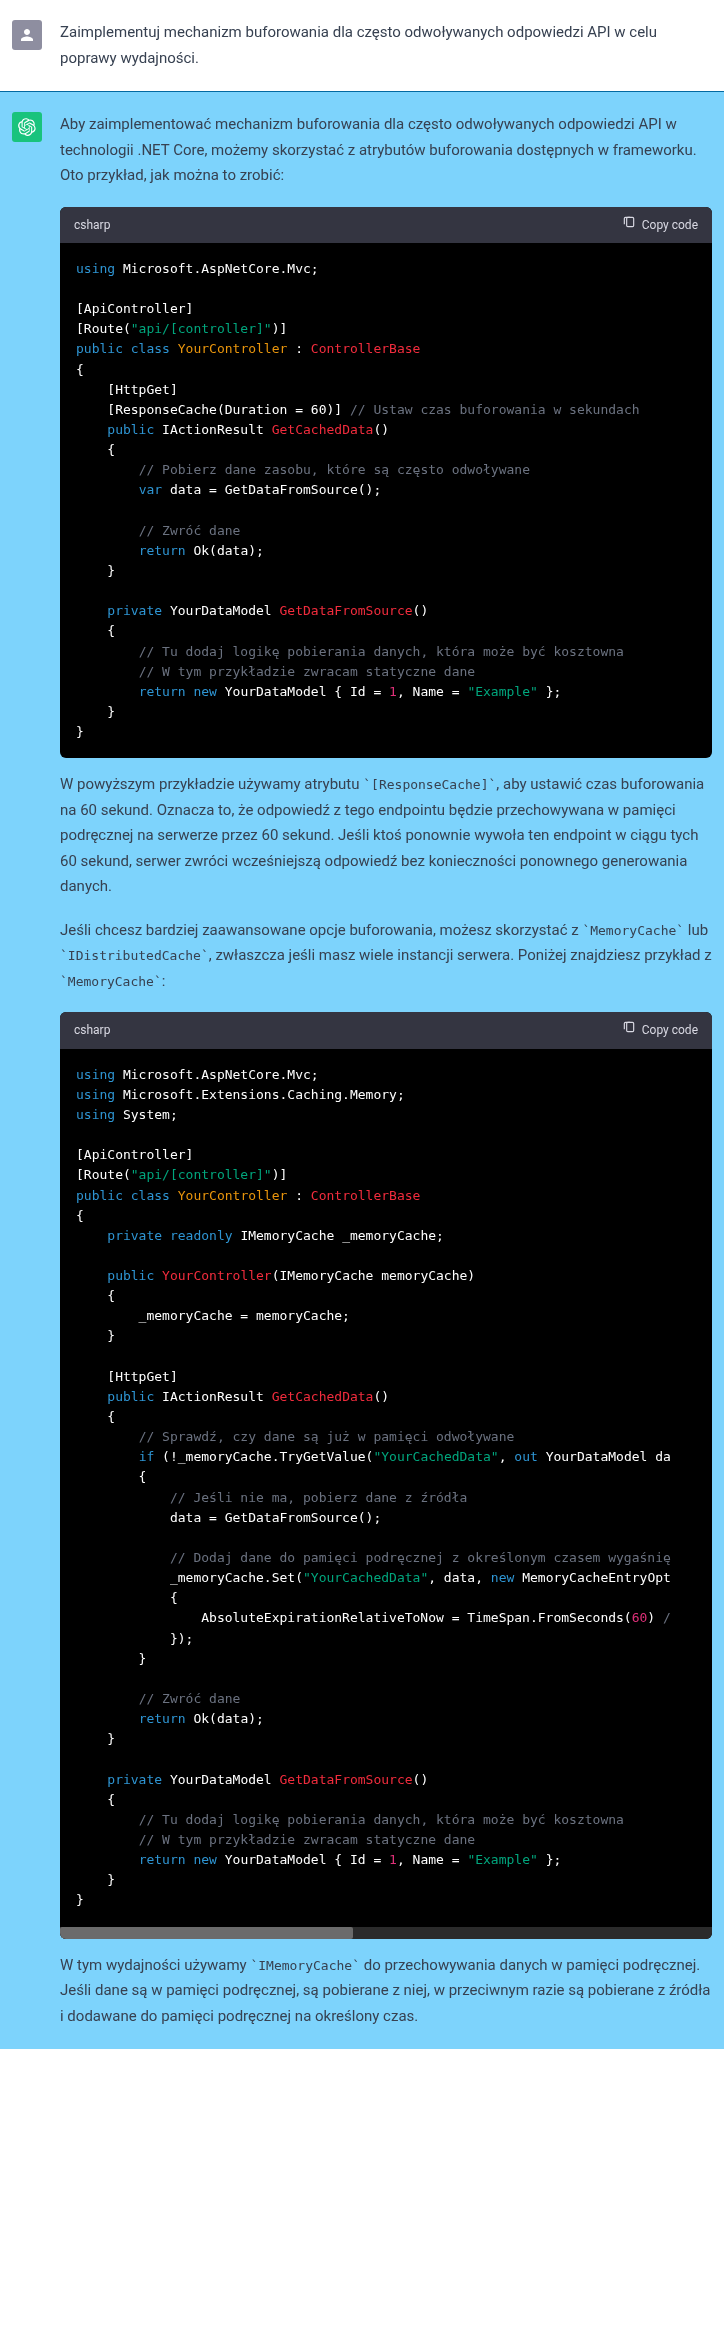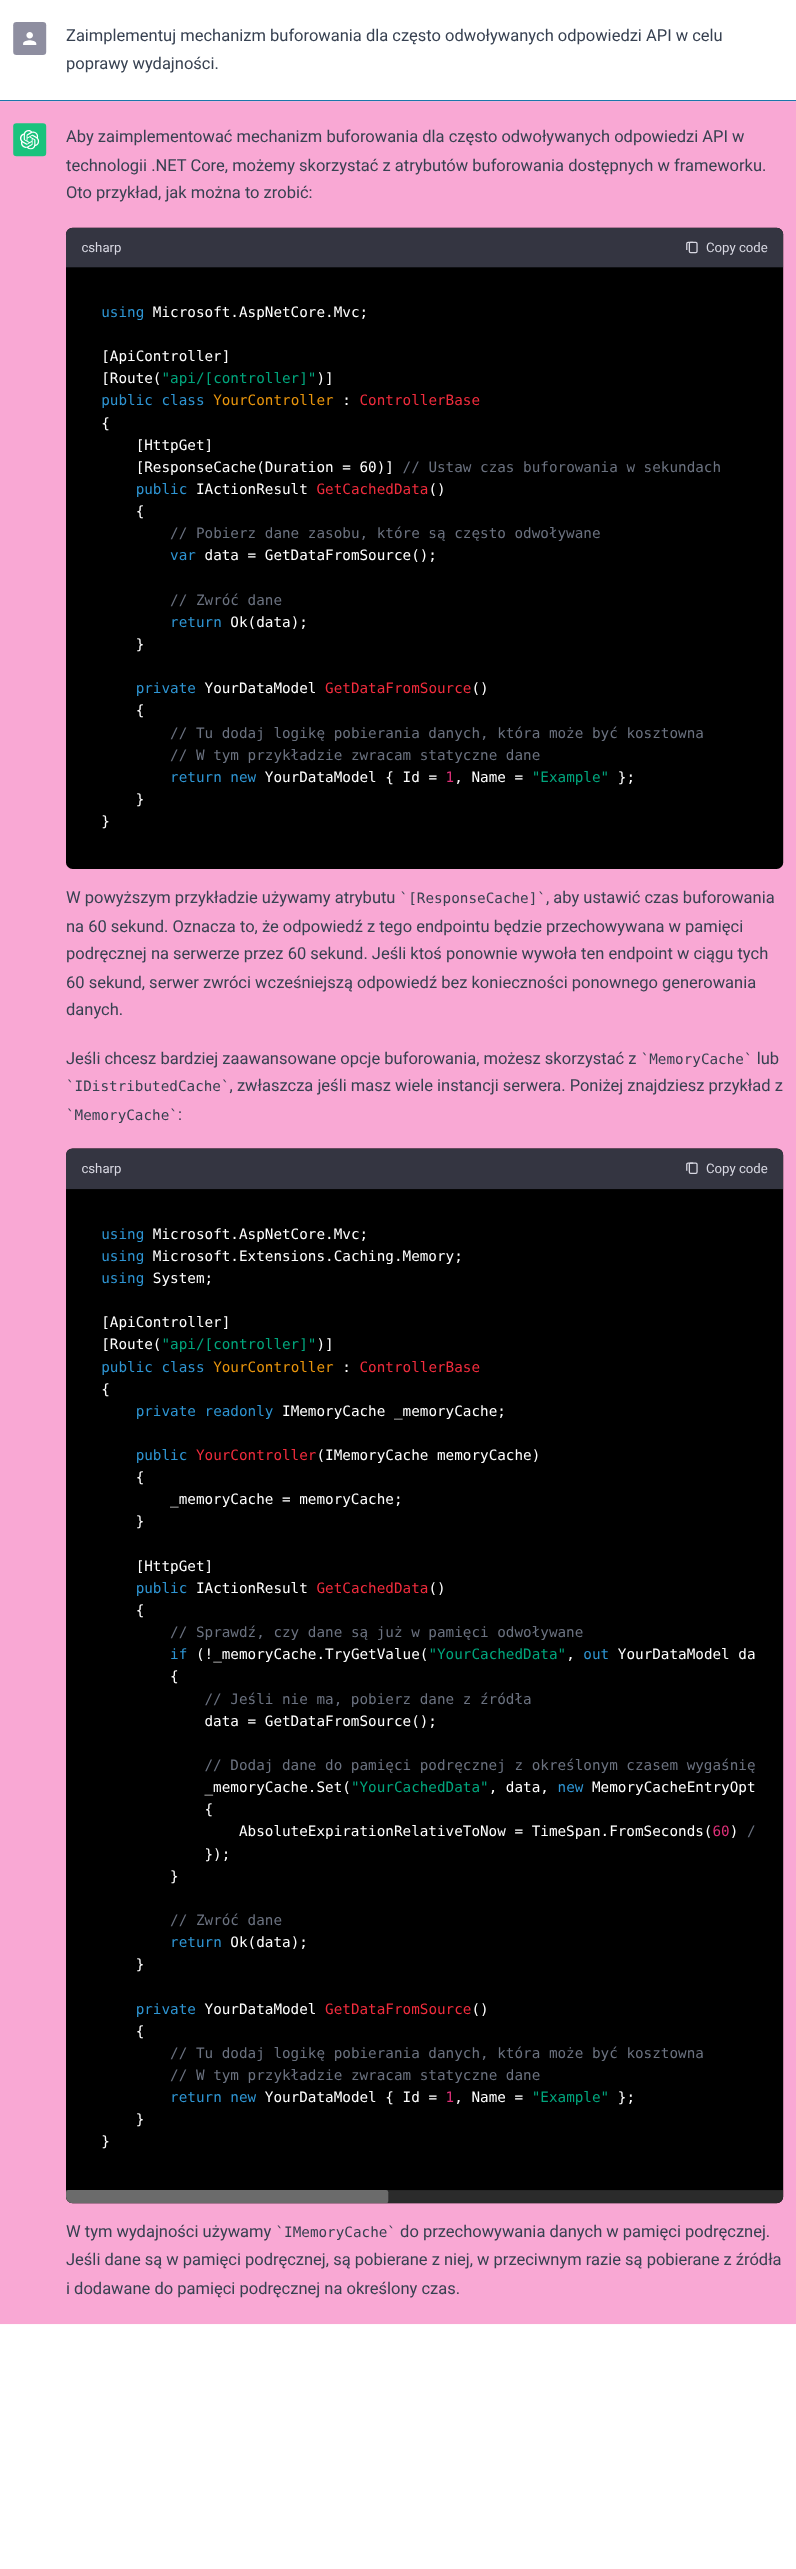--- a/index.html
+++ b/index.html
@@ -10,21 +10,21 @@
   font-size: 15px;
   line-height: 1.7;
   width: 724px;
 }
 .message {
   display: flex;
   gap: 18px;
   padding: 20px 12px 20px 12px;
   border-bottom: 1px solid #0369a1;
 }
-.message.assistant { background: #f9a8d4; border-bottom: none; }
+.message.assistant { background: #7dd3fc; border-bottom: none; }
 .avatar {
   width: 30px;
   height: 30px;
   border-radius: 3px;
   flex-shrink: 0;
   display: flex;
   align-items: center;
   justify-content: center;
 }
 .avatar.user { background: #8e8ea0; }
@@ -48,29 +48,28 @@
   background: #343541;
   color: #d9d9e3;
   font-size: 12px;
   padding: 8px 14px;
   display: flex;
   justify-content: space-between;
   align-items: center;
 }
 .copy-btn {
   display: flex;
-  align-items: center;
   gap: 6px;
   cursor: pointer;
   color: #d9d9e3;
   font-size: 12px;
 }
 .copy-btn svg { width: 14px; height: 14px; }
 .code-body {
-  padding: 32px;
+  padding: 16px;
   overflow-x: auto;
 }
 .code-body pre {
   font-family: "Consolas", "Monaco", monospace;
   font-size: 13px;
   line-height: 1.55;
   color: #ffffff;
   white-space: pre;
 }
 .tok-kw { color: #2e95d3; }

